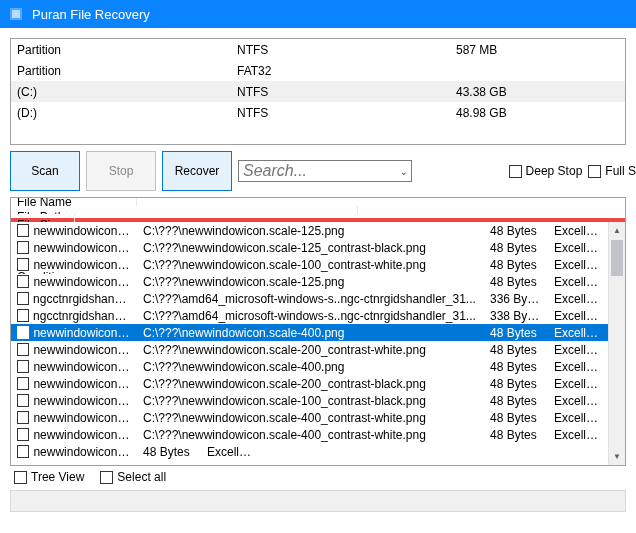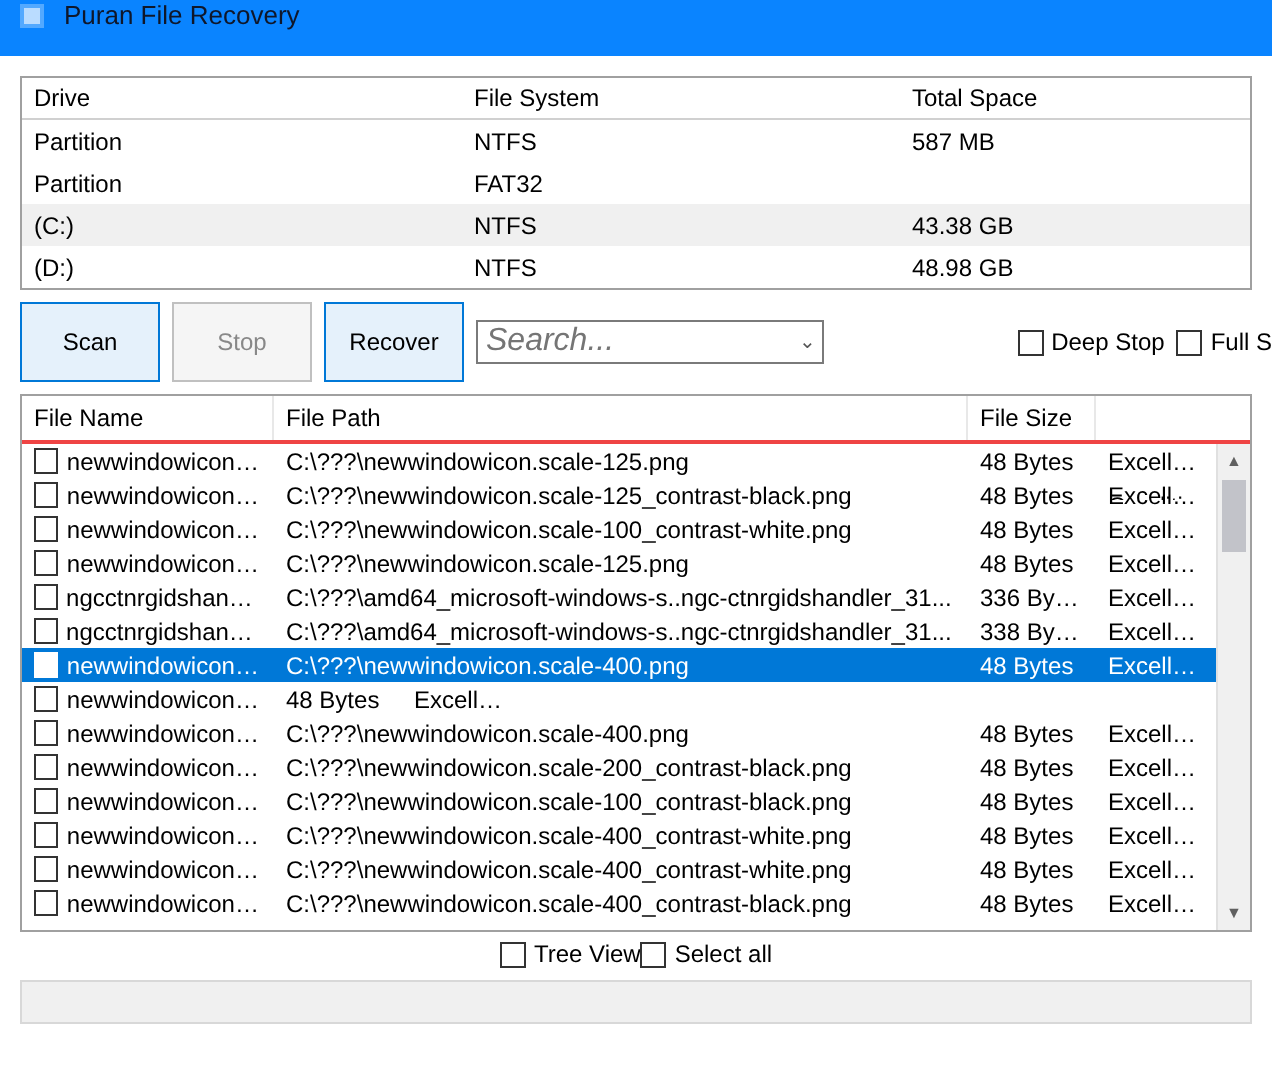--- a/index.html
+++ b/index.html
@@ -11,22 +11,23 @@
     background: #fff;
     width: 636px;
     height: 533px;
     overflow: hidden;
     position: relative;
   }
   .titlebar {
     background: #0a84ff;
     height: 28px;
     display: flex;
+    align-items: center;
     padding: 0 8px;
-    color: #0f172a;
+    color: #ffffff;
     font-size: 13px;
   }
   .titlebar .app-icon {
     width: 16px; height: 16px;
     margin-right: 8px;
     display: flex; align-items: center; justify-content: center;
   }
   .outer {
     padding: 10px 10px 0 10px;
     height: calc(100% - 28px);
@@ -129,21 +130,22 @@
     border: 1px solid #a0a0a0;
     height: 269px;
     position: relative;
     overflow: hidden;
     background: #fff;
     margin-bottom: 4px;
   }
   .file-header {
     display: flex;
     height: 24px;
-    border-bottom: 2px solid #ef4444;
+    border-bottom: 4px solid #ef4444;
+    flex-direction: column;
   }
   .file-header .hcol {
     padding: 4px 6px;
     border-right: 1px solid #e8e8e8;
     white-space: nowrap;
     overflow: hidden;
   }
   .file-body {
     overflow: hidden;
   }
@@ -186,22 +188,22 @@
   }
   .scroll-thumb {
     position: absolute;
     left: 2px; right: 2px;
     top: 18px;
     height: 36px;
     background: #c2c3c9;
   }
   .bottom-bar {
     display: flex;
+    gap: 16px;
     padding: 0 4px 6px 4px;
-    justify-content: center;
   }
   .status-strip {
     height: 22px;
     background: #f0f0f0;
     border: 1px solid #d8d8d8;
     margin-bottom: 10px;
   }
 </style>
 </head>
 <body>
@@ -212,25 +214,20 @@
         <rect x="1" y="1" width="12" height="12" fill="#fff" opacity="0.3"></rect>
         <path d="M3 3h8v8H3z" fill="#fff" opacity="0.6"></path>
       </svg>
   </span>
   <span>Puran File Recovery</span>
 </div>
 
 <div class="outer">
 
   <div class="drive-panel">
-    <div class="drive-header">
-      <div class="col col-drive">Drive</div>
-      <div class="col col-fs">File System</div>
-      <div class="col col-space">Total Space</div>
-    </div>
     <div id="drive-rows">
         <div class="drive-row">
           <div class="col col-drive">Partition</div>
           <div class="col col-fs">NTFS</div>
           <div class="col col-space">587 MB</div>
         </div>
         <div class="drive-row">
           <div class="col col-drive">Partition</div>
           <div class="col col-fs">FAT32</div>
         </div>
@@ -336,20 +333,21 @@
           </div>
           <div class="fcell w-path">C:\???\newwindowicon.scale-400.png</div>
           <div class="fcell w-size">48 Bytes</div>
           <div class="fcell w-cond">Excellent</div>
         </div>
         <div class="file-row">
           <div class="fcell w-name">
             <span class="chkbox"></span>
             <span style="overflow:hidden;text-overflow:ellipsis;">newwindowicon.s...</span>
           </div>
+          <div class="fcell w-path">C:\???\newwindowicon.scale-200_contrast-white.png</div>
           <div class="fcell w-size">48 Bytes</div>
           <div class="fcell w-cond">Excellent</div>
         </div>
         <div class="file-row">
           <div class="fcell w-name">
             <span class="chkbox"></span>
             <span style="overflow:hidden;text-overflow:ellipsis;">newwindowicon.s...</span>
           </div>
           <div class="fcell w-path">C:\???\newwindowicon.scale-400.png</div>
           <div class="fcell w-size">48 Bytes</div>
@@ -389,21 +387,20 @@
           </div>
           <div class="fcell w-path">C:\???\newwindowicon.scale-400_contrast-white.png</div>
           <div class="fcell w-size">48 Bytes</div>
           <div class="fcell w-cond">Excellent</div>
         </div>
         <div class="file-row">
           <div class="fcell w-name">
             <span class="chkbox"></span>
             <span style="overflow:hidden;text-overflow:ellipsis;">newwindowicon.s...</span>
           </div>
-          <div class="fcell w-path">C:\???\newwindowicon.scale-400_contrast-black.png</div>
           <div class="fcell w-size">48 Bytes</div>
           <div class="fcell w-cond">Excellent</div>
         </div>
       </div>
     <div class="scrollbar">
       <div class="scroll-btn">▲</div>
       <div class="scroll-thumb"></div>
       <div class="scroll-btn" style="position:absolute;bottom:0;left:0;right:0;">▼</div>
     </div>
   </div>

